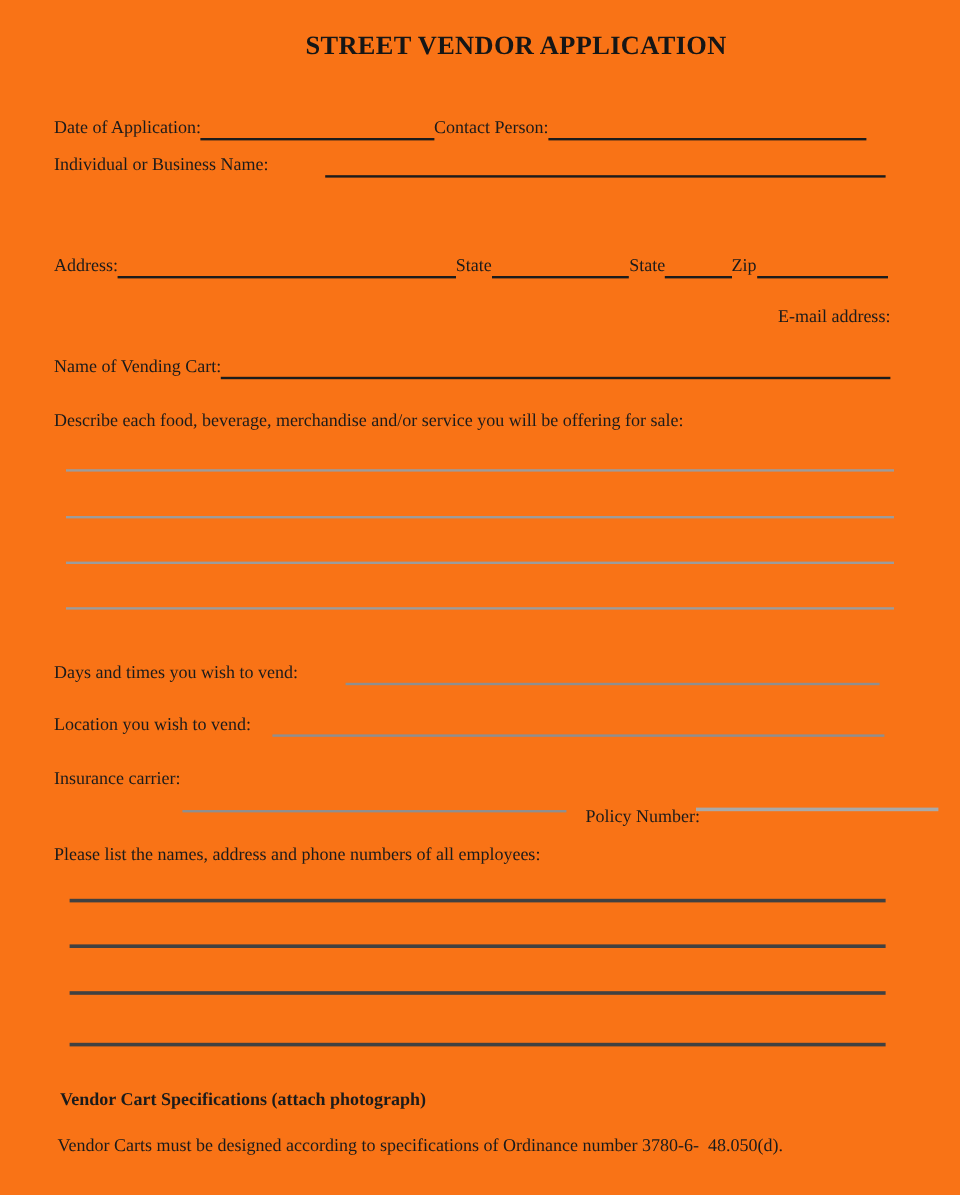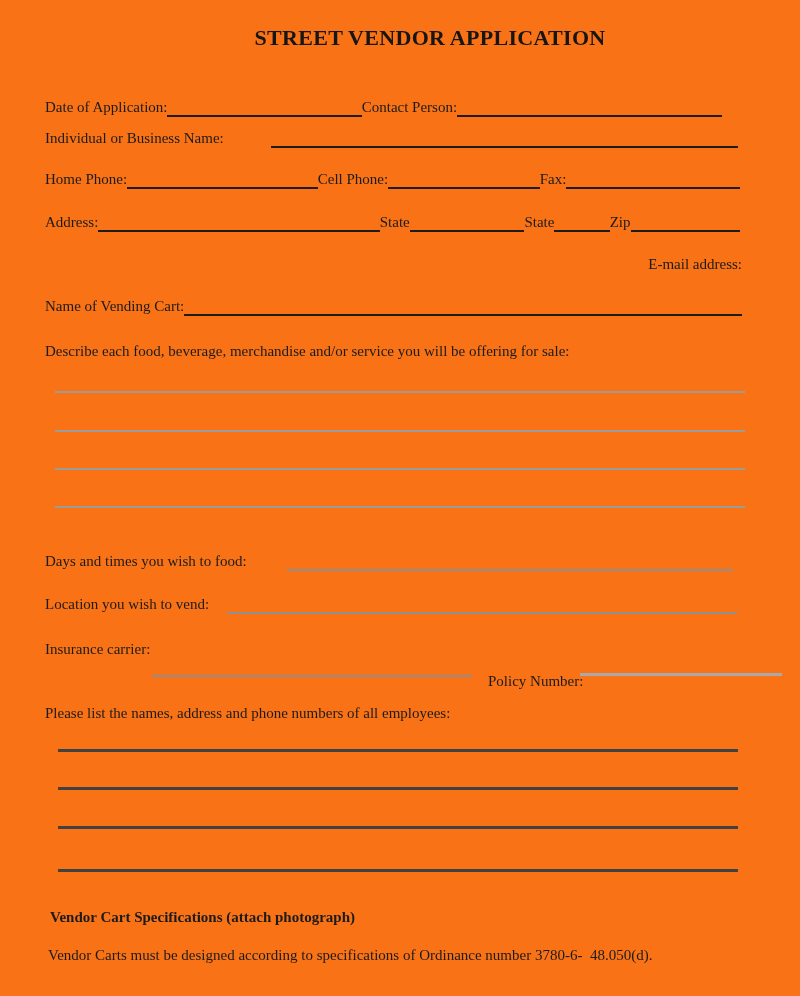--- a/index.html
+++ b/index.html
@@ -80,28 +80,20 @@
     <span class="fill" style="flex-grow:198;"></span>
     <span class="lbl">Contact Person:</span>
     <span class="fill" style="flex-grow:270;"></span>
   </div>
 
   <div class="row" style="top:129px; left:45px; right:62px;gap:47px;">
     <span class="lbl">Individual or Business Name:</span>
     <span class="fill" style="flex-grow:1;"></span>
   </div>
 
-  <div class="row" style="top:170px; left:45px; right:60px;">
-    <span class="lbl">Home Phone:</span>
-    <span class="fill" style="flex-grow:190;"></span>
-    <span class="lbl">Cell Phone:</span>
-    <span class="fill" style="flex-grow:151;"></span>
-    <span class="lbl">Fax:</span>
-    <span class="fill" style="flex-grow:173;"></span>
-  </div>
 
   <div class="row" style="top:213px; left:45px; right:60px;">
     <span class="lbl">Address:</span>
     <span class="fill" style="flex-grow:275;"></span>
     <span class="lbl">State</span>
     <span class="fill" style="flex-grow:112;"></span>
     <span class="lbl">State</span>
     <span class="fill" style="flex-grow:54;"></span>
     <span class="lbl">Zip</span>
     <span class="fill" style="flex-grow:107;"></span>
@@ -118,21 +110,21 @@
   </div>
 
   <div class="text" style="top:342px; left:45px;">Describe each food, beverage, merchandise and/or service you will be offering for sale:</div>
 
   <div class="ruled" style="top:391px; left:55px; width:690px;"></div>
   <div class="ruled" style="top:430px; left:55px; width:690px;"></div>
   <div class="ruled" style="top:468px; left:55px; width:690px;"></div>
   <div class="ruled" style="top:506px; left:55px; width:690px;"></div>
 
   <div class="row" style="top:552px; left:45px; right:67px;">
-    <span class="lbl">Days and times you wish to food:</span>
+    <span class="lbl">Days and times you wish to vend:</span>
     <span class="fill gray" style="flex-grow:1; margin-left:40px;"></span>
   </div>
 
   <div class="row" style="top:595px; left:45px; right:63px;">
     <span class="lbl">Location you wish to vend:</span>
     <span class="fill gray" style="flex-grow:1; margin-left:18px;"></span>
   </div>
 
   <div class="text" style="top:640px; left:45px;">Insurance carrier:</div>
   <div class="text" style="top:640px; left:488px;margin-top:32px;">Policy Number:</div>

